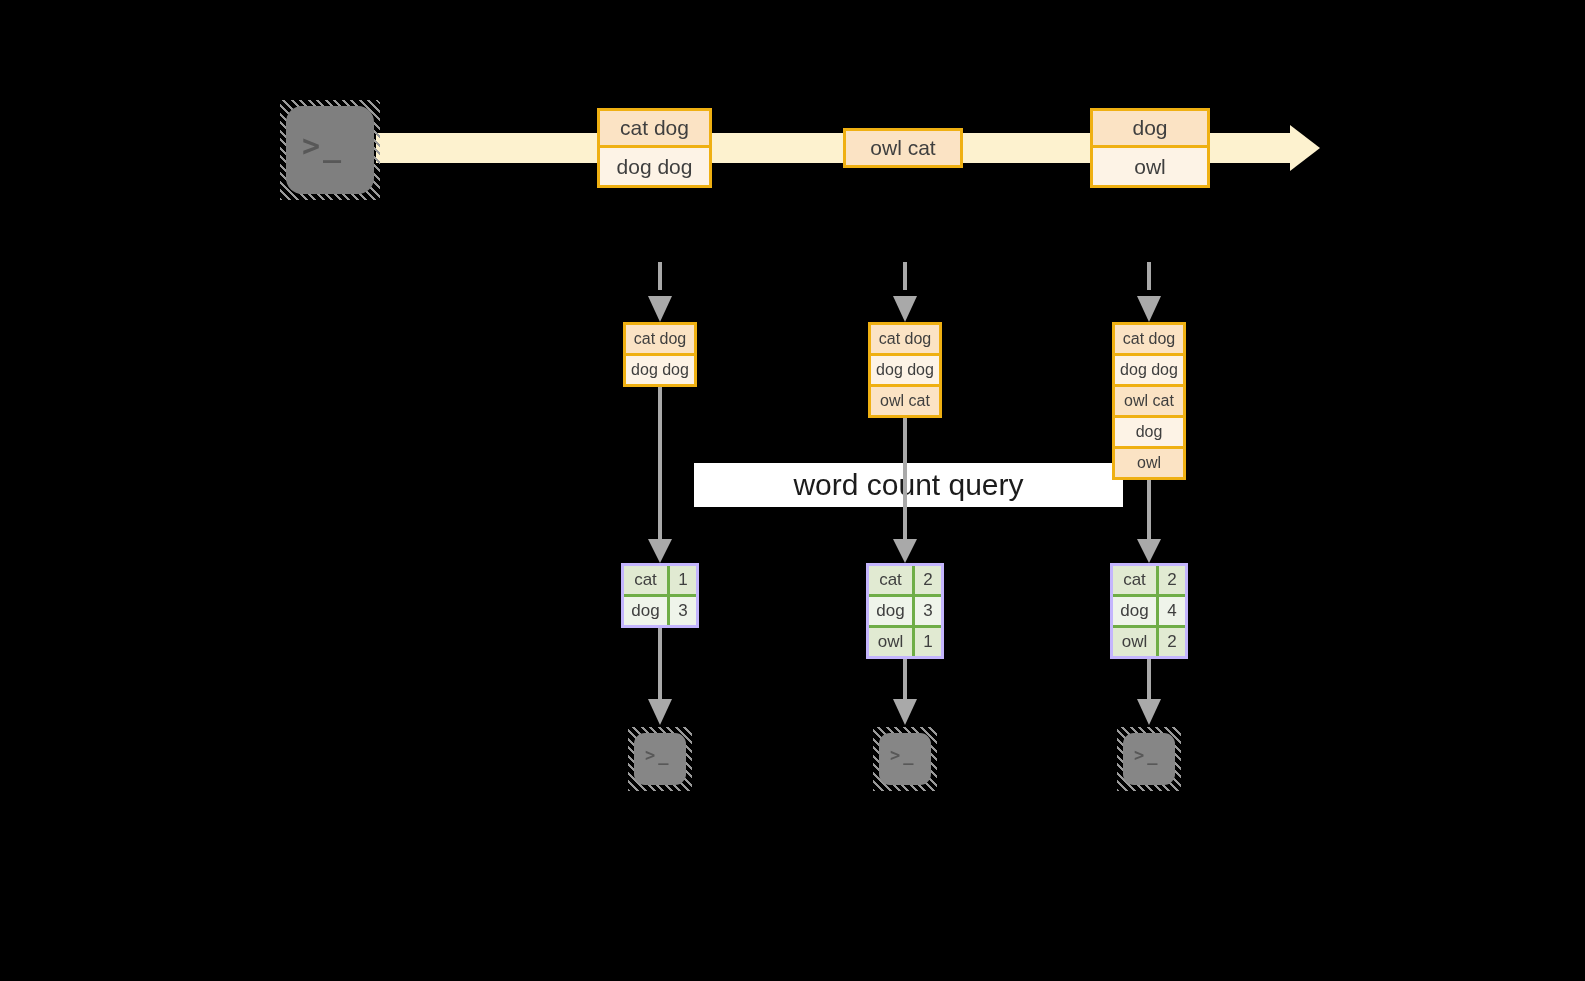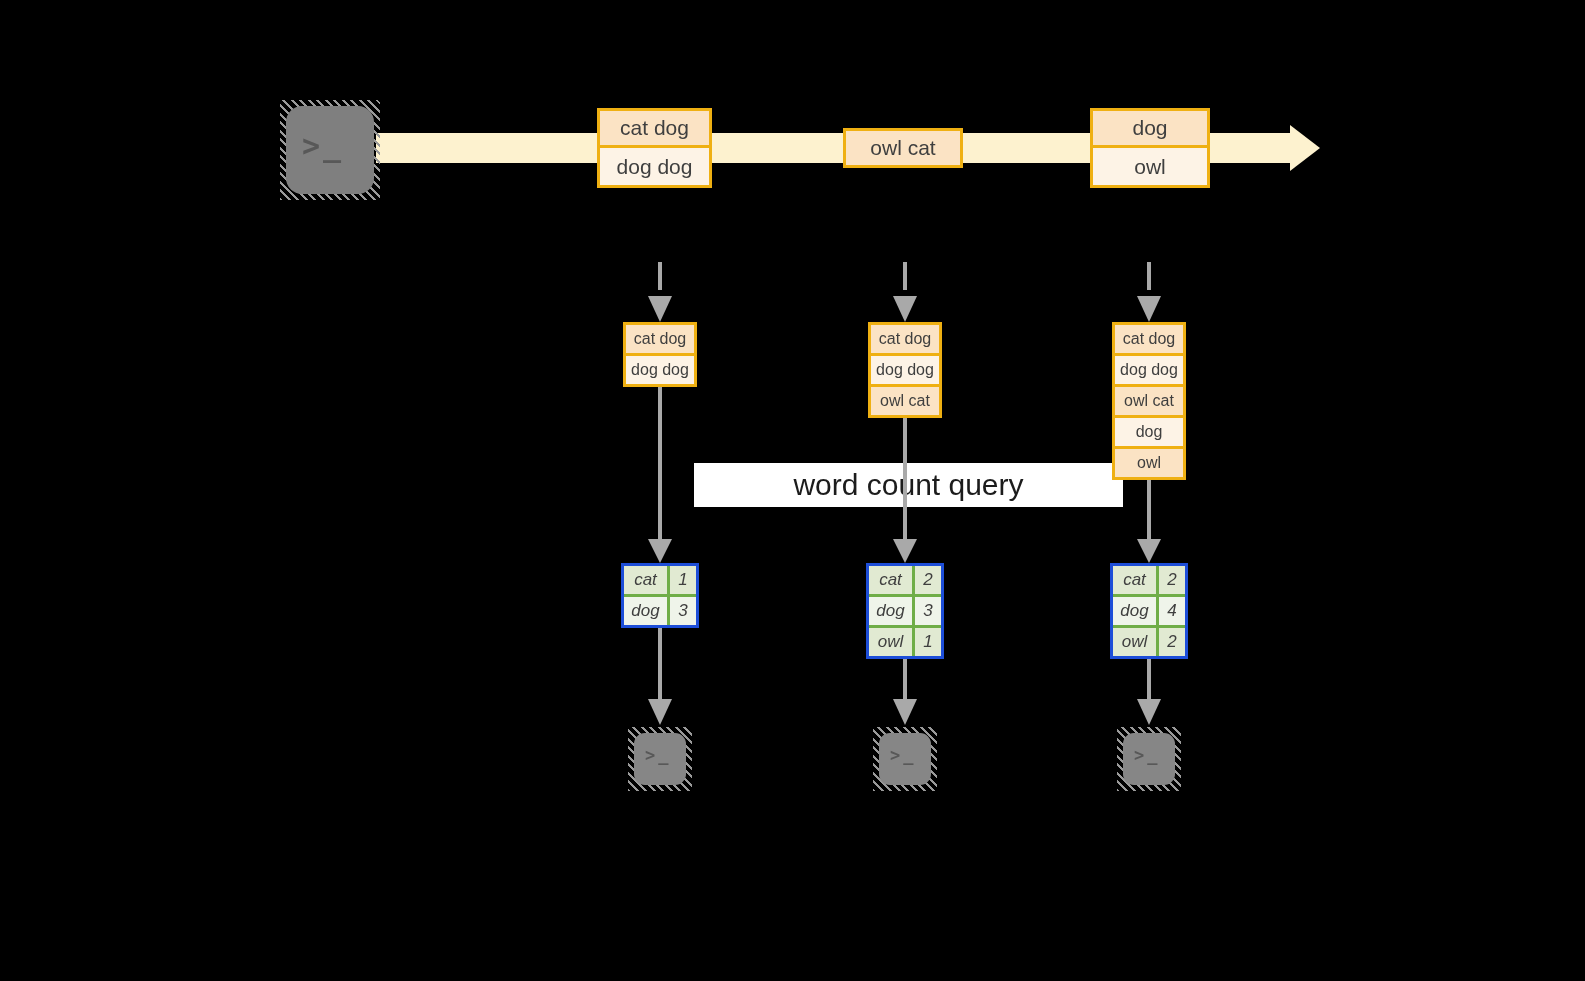--- a/index.html
+++ b/index.html
@@ -33,21 +33,21 @@
   .stack .orow{height:31px;font-size:16px;}
   .stack .orow:last-child{height:28px;}
 
   
   .vline{width:4px;background:#a9a9a9;z-index:3;}
   .vhead{width:0;height:0;border-left:12px solid transparent;border-right:12px solid transparent;
          border-top:26px solid #a9a9a9;z-index:3;}
   .vhead.sm{border-top-width:24px;}
 
   
-  .gtable{border:3px solid #1d4ed8;z-index:3;font-style:italic;}
+  .gtable{border:3px solid #c4b5fd;z-index:3;}
   .grow{display:flex;height:31px;border-bottom:3px solid #6fad47;box-sizing:border-box;font-size:17px;}
   .grow:last-child{height:28px;border-bottom:none;}
   .grow:nth-child(odd){background:#e1ead2;}
   .grow:nth-child(even){background:#eff4ea;}
   .gword{flex:1;border-right:3px solid #6fad47;display:flex;align-items:center;justify-content:center;box-sizing:border-box;}
   .gcount{width:26px;display:flex;align-items:center;justify-content:center;}
 
   
   .qband{background:#ffffff;z-index:2;display:flex;align-items:center;justify-content:center;}
   .qband .qtext{font-size:30px;color:#1c1c1c;}

